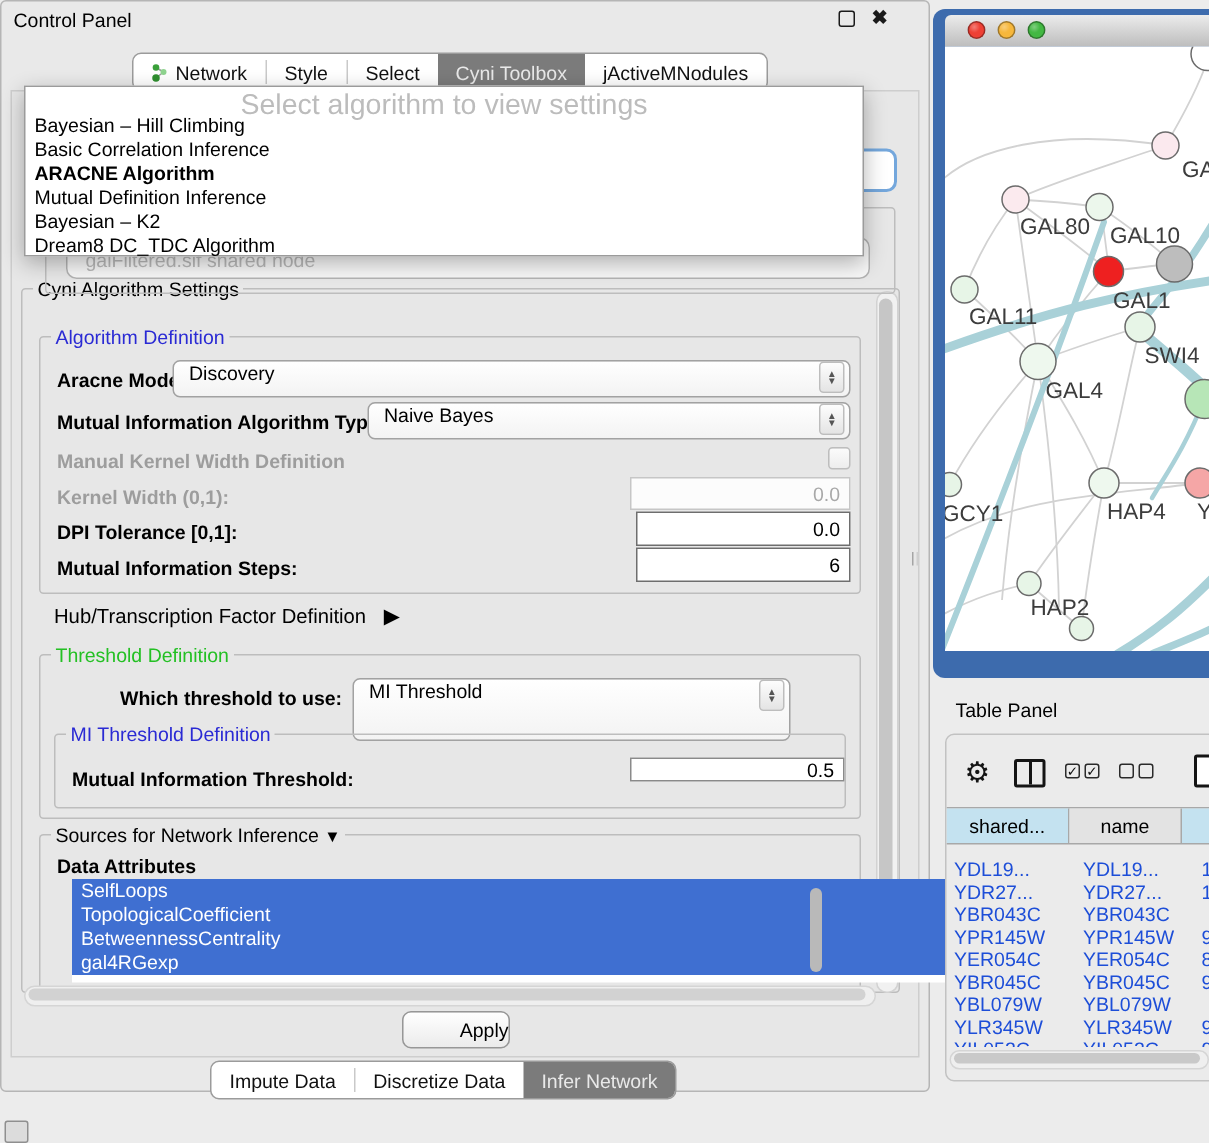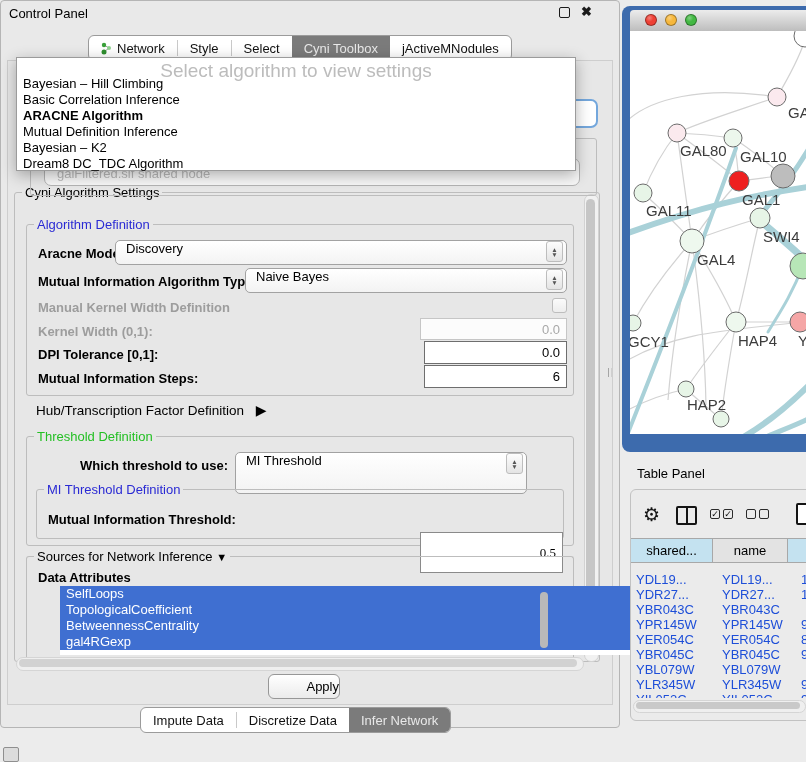--- a/index.html
+++ b/index.html
@@ -22,21 +22,21 @@
   
   .groupbox{position:absolute;border:1px solid #bdbdbd;border-radius:3px;box-sizing:border-box;}
   .grouptitle{position:absolute;font-size:13px;background:#e7e7e7;padding:0 3px;z-index:3;white-space:nowrap;}
   
   .combo{position:absolute;display:flex;align-items:flex-start;background:linear-gradient(#ffffff,#f3f3f3);border:1px solid #a2a2a2;border-radius:5px;font-size:13px;color:#000;padding-left:10px;box-sizing:border-box;}
   .stepper{margin-left:auto;margin-right:3px;width:15px;height:19px;display:flex;flex-direction:column;align-items:center;justify-content:center;color:#555;font-size:6.5px;line-height:5px;border:1px solid #bdbdbd;border-radius:3px;background:linear-gradient(#fdfdfd,#e4e4e4);}
   .field{position:absolute;background:#fff;border:1px solid #6e6e6e;font-size:13px;color:#000;display:flex;align-items:center;justify-content:flex-end;padding:0 6px;box-sizing:border-box;}
   .field.dis{border-color:#c6c6c6;color:#a8a8a8;background:#fcfcfc;}
   .checkbox{position:absolute;width:13px;height:13px;border:1px solid #bdbdbd;border-radius:3px;background:linear-gradient(#fbfbfb,#ededed);}
   
-  .attr-list{position:absolute;left:60px;top:586px;width:604px;height:69px;background:#fff;overflow:hidden;}
+  .attr-list{position:absolute;left:48px;top:586px;width:604px;height:69px;background:#fff;overflow:hidden;}
   .attr-item{height:16px;line-height:16px;font-size:13px;color:#fff;background:#3f6fd1;padding-left:6px;white-space:nowrap;}
   
   .sb-v{position:absolute;background:#f1f1f1;border:1px solid #d2d2d2;border-radius:7px;}
   .sb-thumb{position:absolute;background:#c6c6c6;border-radius:6px;}
   .sb-h{position:absolute;background:#efefef;border:1px solid #d5d5d5;border-radius:7px;}
   
   .push-btn{position:absolute;display:flex;align-items:center;justify-content:flex-end;background:linear-gradient(#ffffff,#ebebeb);border:1px solid #979797;border-radius:6px;font-size:13px;color:#000;}
   
   .net-window{position:absolute;left:622px;top:6px;width:190px;height:446px;background:#3d6bad;border-radius:8px 0 0 8px;}
   .net-titlebar{position:absolute;left:630px;top:10px;width:176px;height:21px;background:linear-gradient(#ececec,#bdbdbd);border-bottom:1px solid #969696;border-radius:4px 0 0 0;}
@@ -167,21 +167,21 @@
   <div class="label13 bold" style="left:80px;top:458px;">Which threshold to use:</div>
   <div class="combo" style="left:235px;top:452px;width:292px;height:42px;">
     <span>MI Threshold</span>
     <span class="stepper">▲<br>▼</span>
   </div>
 
   <div class="groupbox" style="left:36px;top:489px;width:528px;height:50px;"></div>
   <div class="grouptitle" style="left:44px;top:482px;color:#2a2ad4;">MI Threshold Definition</div>
 
   <div class="label13 bold" style="left:48px;top:512px;">Mutual Information Threshold:</div>
-  <div class="field" style="left:420px;top:532px;width:143px;height:41px;border-color:#8a8a8a;font-family:Liberation Serif, serif;">
+  <div class="field" style="left:420px;top:505px;width:143px;height:16px;border-color:#8a8a8a;">
     <span>0.5</span>
   </div>
 
   <div class="groupbox" style="left:26px;top:556px;width:548px;height:108px;border-bottom:none;"></div>
   <div class="grouptitle" style="left:34px;top:549px;">
     <span>Sources for Network Inference</span>
     <span style="font-size:11px;">▼</span>
   </div>
   <div class="label13 bold" style="left:38px;top:570px;">Data Attributes</div>
 

